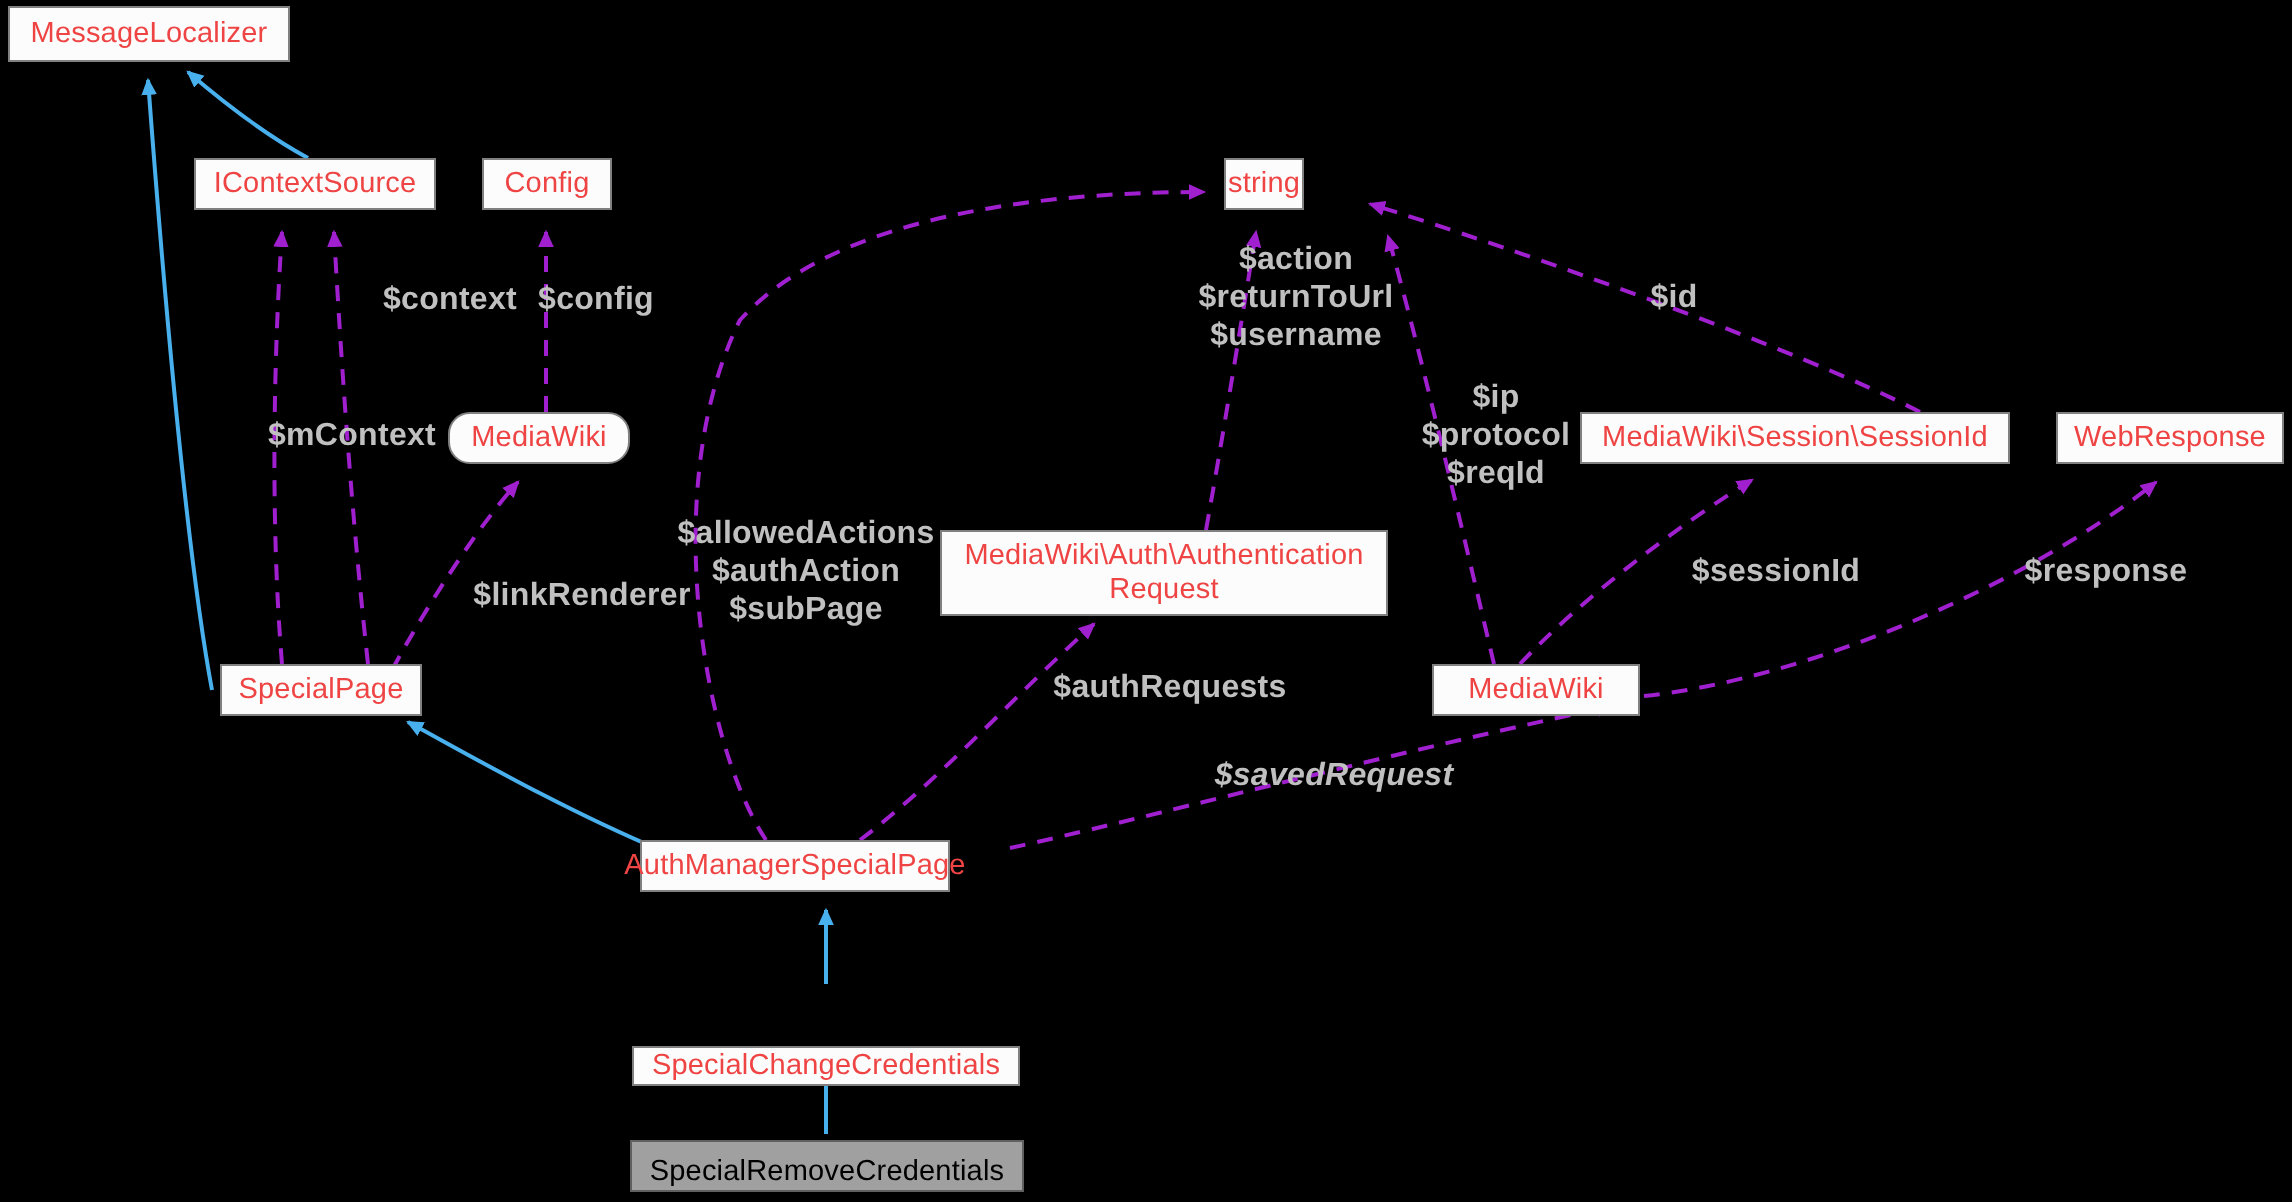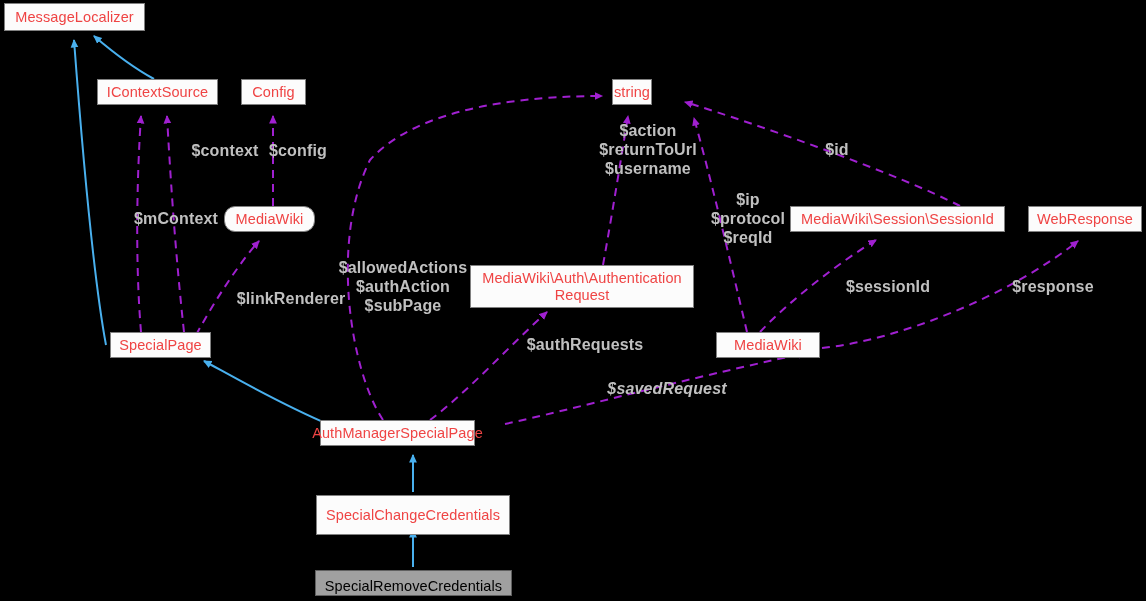--- a/index.html
+++ b/index.html
@@ -134,21 +134,21 @@
   </div>
 
   <div class="node" style="left:716px; top:332px; width:104px; height:26px;">
     <span>MediaWiki</span>
   </div>
 
   <div class="node" style="left:320px; top:420px; width:155px; height:26px;">
     <span>AuthManagerSpecialPage</span>
   </div>
 
-  <div class="node" style="left:316px; top:495px; width:194px; height:40px;">
+  <div class="node" style="left:316px; top:523px; width:194px; height:20px;">
     <span>SpecialChangeCredentials</span>
   </div>
 
   <div class="node highlight" style="left:315px; top:570px; width:197px; height:26px;align-items:flex-end;">
     <span>SpecialRemoveCredentials</span>
   </div>
 
   <div class="edge-label" style="left:225px; top:151px;">$context</div>
   <div class="edge-label" style="left:298px; top:151px;">$config</div>
   <div class="edge-label" style="left:176px; top:219px;">$mContext</div>

